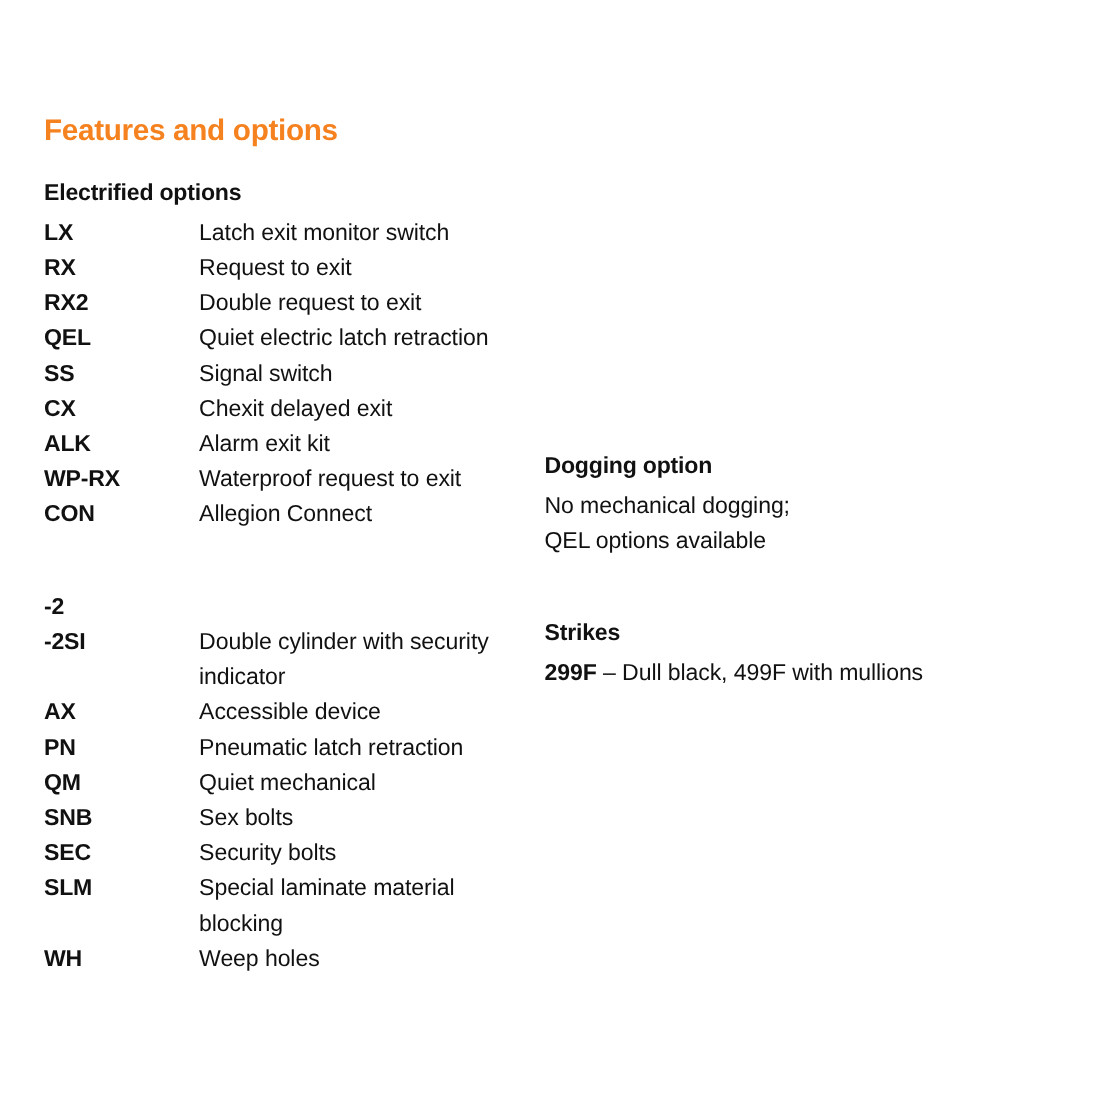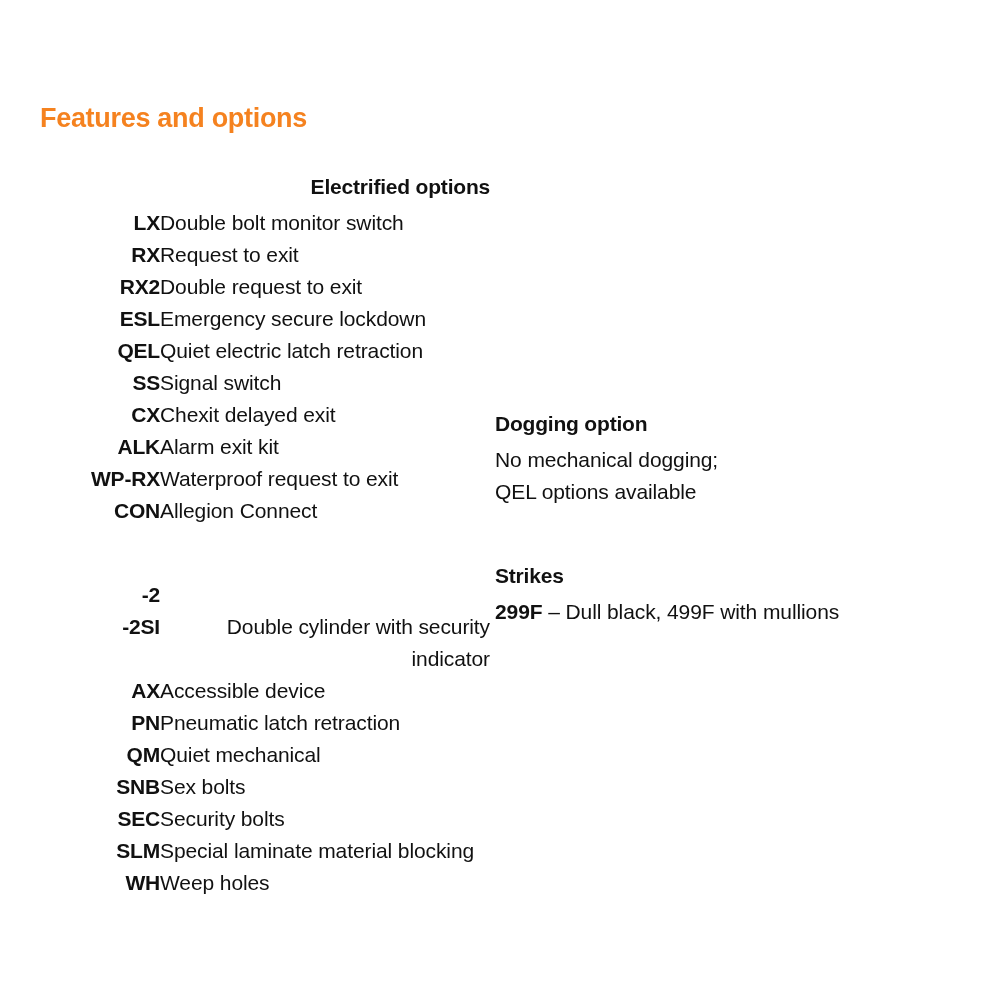--- a/index.html
+++ b/index.html
@@ -28,23 +28,22 @@
     top: 103px;
     font-size: 27px;
     font-weight: bold;
     color: #F5821F;
     letter-spacing: -0.3px;
   }
 
   .col-left {
     position: absolute;
     left: 40px;
-    top: 175px;
+    top: 164px;
     width: 450px;
-    text-align: right;
   }
 
   .col-right {
     position: absolute;
     left: 495px;
     top: 412px;
     width: 470px;
   }
 
   .block-heading {
@@ -52,20 +51,21 @@
     font-weight: bold;
     color: #111111;
     letter-spacing: -0.2px;
     margin-bottom: 8px;
   }
 
   .opt-row {
     display: flex;
     align-items: baseline;
     line-height: 32px;
+    gap: 21px;
   }
 
   .opt-code {
     width: 120px;
     flex: 0 0 120px;
     font-size: 21px;
     font-weight: bold;
     color: #111111;
     letter-spacing: -0.2px;
   }
@@ -110,33 +110,29 @@
 
   <div class="section-title">Features and options</div>
 
   <div class="col-left">
 
     <div class="block-heading">Electrified options</div>
 
     <div>
       <div class="opt-row">
         <span class="opt-code">LX</span>
-        <span class="opt-desc">Double bolt monitor switch</span>
+        <span class="opt-desc">Latch exit monitor switch</span>
       </div>
       <div class="opt-row">
         <span class="opt-code">RX</span>
         <span class="opt-desc">Request to exit</span>
       </div>
       <div class="opt-row">
         <span class="opt-code">RX2</span>
         <span class="opt-desc">Double request to exit</span>
-      </div>
-      <div class="opt-row">
-        <span class="opt-code">ESL</span>
-        <span class="opt-desc">Emergency secure lockdown</span>
       </div>
       <div class="opt-row">
         <span class="opt-code">QEL</span>
         <span class="opt-desc">Quiet electric latch retraction</span>
       </div>
       <div class="opt-row">
         <span class="opt-code">SS</span>
         <span class="opt-desc">Signal switch</span>
       </div>
       <div class="opt-row">

